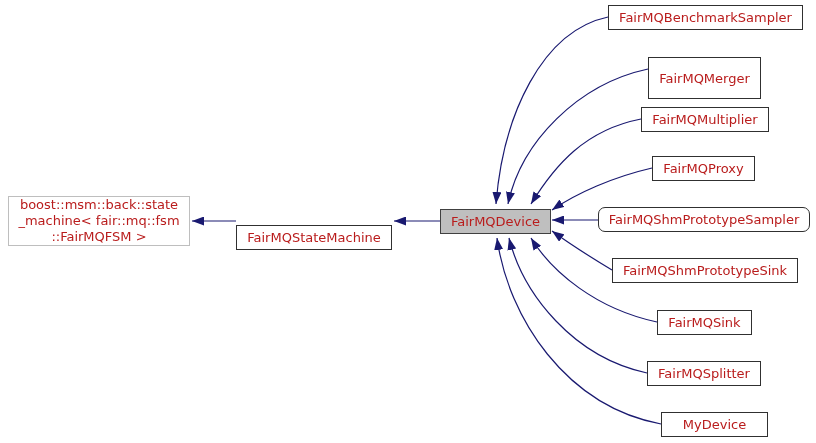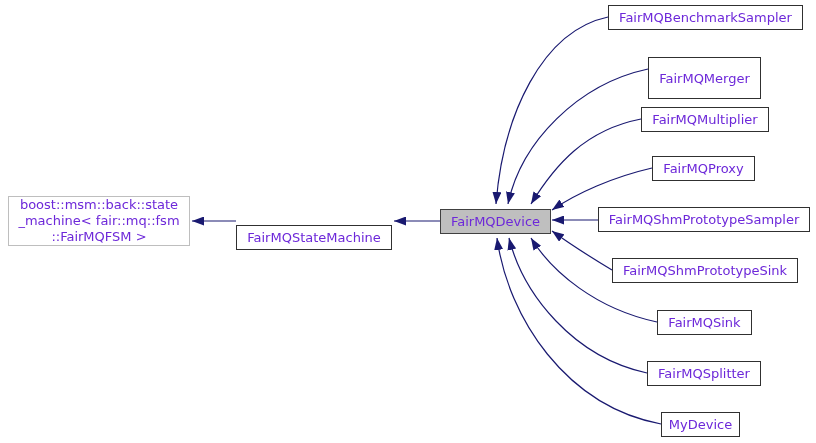--- a/index.html
+++ b/index.html
@@ -16,21 +16,21 @@
   #edges {
     position: absolute;
     left: 0; top: 0;
     width: 816px; height: 443px;
   }
   .node {
     position: absolute;
     box-sizing: border-box;
     background: #ffffff;
     border: 1.5px solid #303030;
-    color: #6d28d9;
+    color: #b91c1c;
     font-size: 13px;
     display: flex;
     align-items: center;
     justify-content: center;
     white-space: nowrap;
     text-align: center;
   }
   .node.link { cursor: pointer; }
   .node.current {
     background: #bfbfbf;
@@ -80,19 +80,19 @@
   </div>
 
   <div class="node link" style="left:236px; top:225px; width:156px; height:25px;">FairMQStateMachine</div>
 
   <div class="node current" style="left:440px; top:209px; width:111px; height:25px;">FairMQDevice</div>
 
   <div class="node link" style="left:608px; top:5px; width:195px; height:25px;">FairMQBenchmarkSampler</div>
   <div class="node link" style="left:648px; top:57px; width:113px; height:42px;">FairMQMerger</div>
   <div class="node link" style="left:641px; top:107px; width:128px; height:25px;">FairMQMultiplier</div>
   <div class="node link" style="left:652px; top:156px; width:103px; height:25px;">FairMQProxy</div>
-  <div class="node link" style="left:598px; top:207px; width:212px; height:25px;">FairMQShmPrototypeSampler</div>
+  <div class="node link" style="left:598px; top:207px; width:212px; height:25px;border-radius:7px;">FairMQShmPrototypeSampler</div>
   <div class="node link" style="left:612px; top:258px; width:186px; height:25px;">FairMQShmPrototypeSink</div>
   <div class="node link" style="left:647px; top:361px; width:114px; height:25px;">FairMQSplitter</div>
   <div class="node link" style="left:657px; top:310px; width:95px; height:25px;">FairMQSink</div>
-  <div class="node link" style="left:661px; top:412px; width:79px; height:25px;">MyDevice</div>
+  <div class="node link" style="left:661px; top:412px; width:107px; height:25px;">MyDevice</div>
 
 </div>
 
 </body></html>

